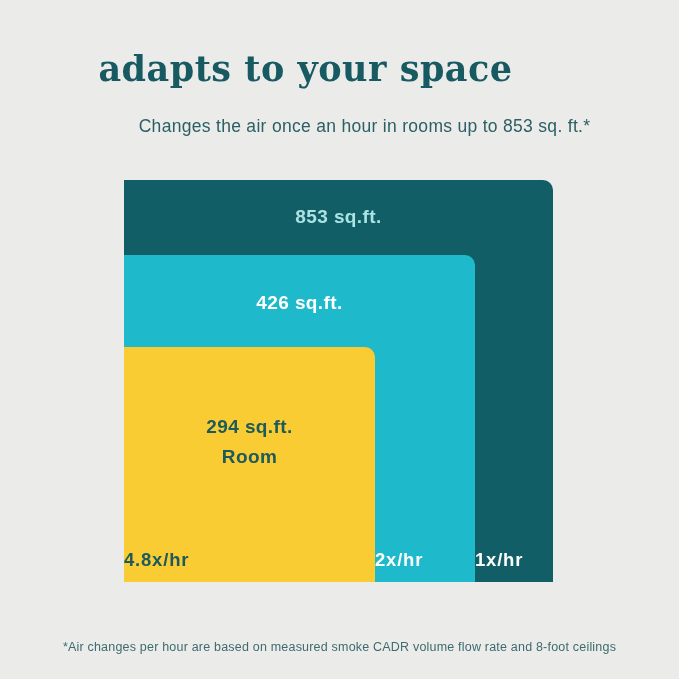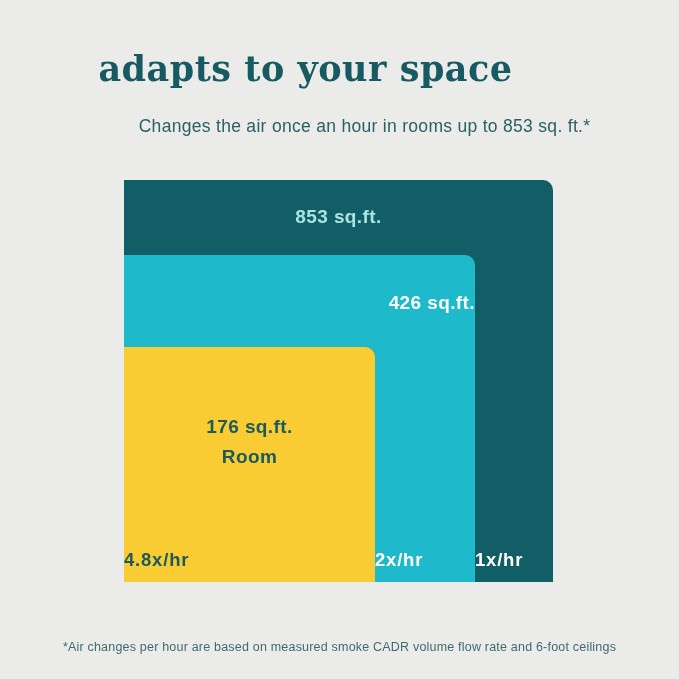--- a/index.html
+++ b/index.html
@@ -69,21 +69,21 @@
   .area-label {
     position: absolute;
     left: 0;
     width: 100%;
     text-align: center;
     font-size: 19px;
     font-weight: 700;
     letter-spacing: 0.4px;
   }
   .label-853 { top: 26px; color: #A9E3E2; }
-  .label-426 { top: 37px; color: #FDFEFE; text-align: right; }
+  .label-426 { top: 37px; color: #FDFEFE; }
   .label-176 { top: 69px; color: #1D5A5C; }
   .label-room { top: 99px; color: #1D5A5C; }
   .rate-label {
     position: absolute;
     top: 549px;
     margin: 0;
     text-align: left;
     font-size: 18.5px;
     font-weight: 700;
     letter-spacing: 0.8px;
@@ -117,25 +117,25 @@
 
     <div class="rect rect-853">
       <span class="area-label label-853">853 sq.ft.</span>
     </div>
 
     <div class="rect rect-426">
       <span class="area-label label-426">426 sq.ft.</span>
     </div>
 
     <div class="rect rect-176">
-      <span class="area-label label-176">176 sq.ft.</span>
+      <span class="area-label label-176">294 sq.ft.</span>
       <span class="area-label label-room">Room</span>
     </div>
 
     <span class="rate-label rate-48">4.8x/hr</span>
     <span class="rate-label rate-2">2x/hr</span>
     <span class="rate-label rate-1">1x/hr</span>
 
   </div>
 
-  <p class="footnote">*Air changes per hour are based on measured smoke CADR volume flow rate and 6-foot ceilings</p>
+  <p class="footnote">*Air changes per hour are based on measured smoke CADR volume flow rate and 8-foot ceilings</p>
 
 </div>
 
 </body></html>

